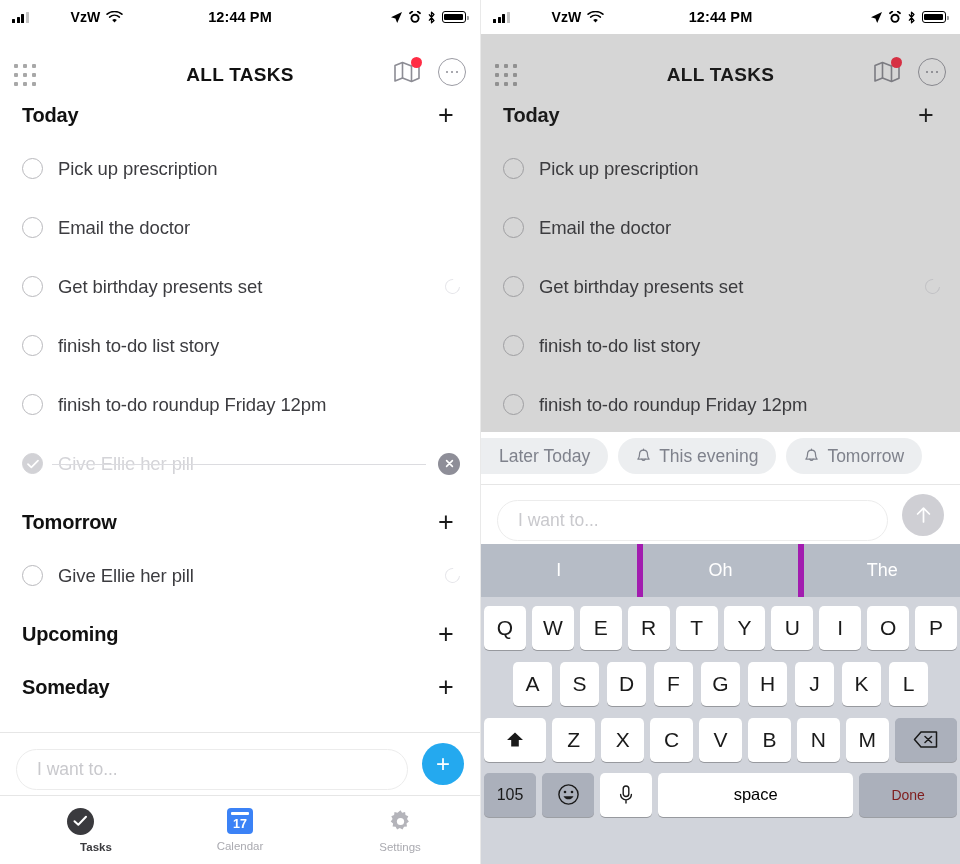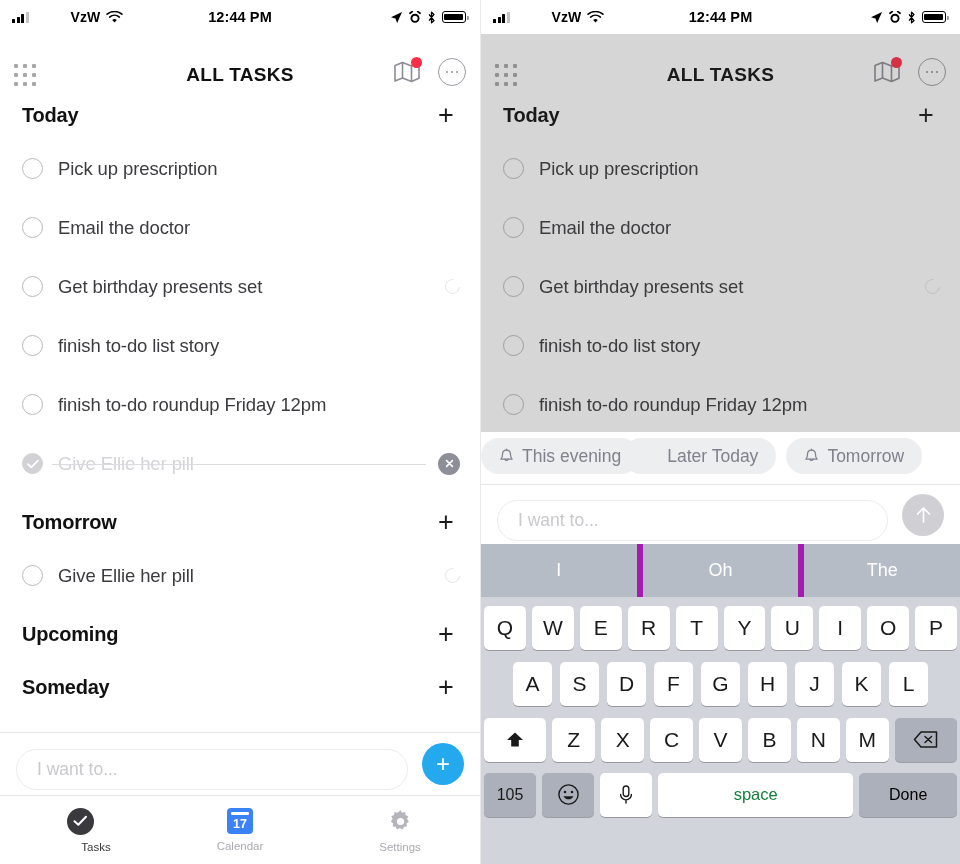--- a/index.html
+++ b/index.html
@@ -123,21 +123,21 @@
   }
 
   
   .tabbar {
     position: absolute; left: 0; right: 0; bottom: 0; height: 68px;
     display: flex; background: #fff;
   }
   .tab { flex: 1; display: flex; flex-direction: column; align-items: center;
     justify-content: center; gap: 6px; }
   .tab-label { font-size: 11.5px; color: #aaaab0; }
-  .tab.active .tab-label { color: #3a3a3e; font-weight: 400; margin-left: 32px; }
+  .tab.active .tab-label { color: #3a3a3e; font-weight: 700; margin-left: 32px; }
   .tasks-icon {
     width: 27px; height: 27px; border-radius: 50%; background: #3a3a3e;
     display: flex; align-items: center; justify-content: center;
   }
   .cal-icon {
     width: 26px; height: 26px; border-radius: 4px; background: #3b82f6;
     display: flex; align-items: flex-end; justify-content: center;
     font-size: 12.5px; font-weight: 700; color: #fff; padding-bottom: 3px;
     position: relative;
   }
@@ -196,22 +196,22 @@
   .krow.r4 { height: 58px; padding: 5px 3px 4px; }
   .key {
     background: #fff; border-radius: 5px; height: 44px;
     display: flex; align-items: center; justify-content: center;
     font-size: 21px; color: #1a1a1a; box-shadow: 0 1px 0 rgba(0,0,0,0.28);
     flex: 1 1 0; min-width: 0;
   }
   .krow.r2 .key { margin: 0 1px; }
   .key.dark { background: #abb0bb; box-shadow: 0 1px 0 rgba(0,0,0,0.25); }
   .key.wide { flex: 1.45 1 0; }
-  .key.space { flex: 4.2 1 0; font-size: 16.5px; color: #15803d; }
-  .key.done { flex: 2.1 1 0; font-size: 16px; color: #000000; }
+  .key.space { flex: 4.2 1 0; font-size: 16.5px; color: #000000; }
+  .key.done { flex: 2.1 1 0; font-size: 14px; color: #7f1d1d; }
   .key.sm { flex: 0 0 52px; font-size: 16px; }
   .r2-pad { flex: 0 0 22px; }
 </style>
 </head>
 <body>
 
 <div class="screens">
 
   <div class="phone left">
 
@@ -459,29 +459,29 @@
       </div>
       <div class="task-row">
         <span class="check"></span>
         <span class="task-text">finish to-do roundup Friday 12pm</span>
       </div>
     </div>
 
     <div class="dim"></div>
 
     <div class="chips">
+      <div class="chip cut">
+        <span>Later Today</span>
+      </div>
       <div class="chip">
         <svg width="15" height="17" viewBox="0 0 15 17">
           <path d="M7.5 2.2c2.5 0 4 1.8 4 4.2 0 3 .9 4 1.6 4.8H1.9c.7-.8 1.6-1.8 1.6-4.8 0-2.4 1.5-4.2 4-4.2z" fill="none" stroke="#7f828c" stroke-width="1.25" stroke-linejoin="round"></path>
           <path d="M7.5 1v1.2M5.9 11.2a1.7 1.7 0 0 0 3.2 0" fill="none" stroke="#7f828c" stroke-width="1.25" stroke-linecap="round"></path>
         </svg>
         <span>This evening</span>
-      </div>
-      <div class="chip cut">
-        <span>Later Today</span>
       </div>
       <div class="chip">
         <svg width="15" height="17" viewBox="0 0 15 17">
           <path d="M7.5 2.2c2.5 0 4 1.8 4 4.2 0 3 .9 4 1.6 4.8H1.9c.7-.8 1.6-1.8 1.6-4.8 0-2.4 1.5-4.2 4-4.2z" fill="none" stroke="#7f828c" stroke-width="1.25" stroke-linejoin="round"></path>
           <path d="M7.5 1v1.2M5.9 11.2a1.7 1.7 0 0 0 3.2 0" fill="none" stroke="#7f828c" stroke-width="1.25" stroke-linecap="round"></path>
         </svg>
         <span>Tomorrow</span>
       </div>
     </div>
 

